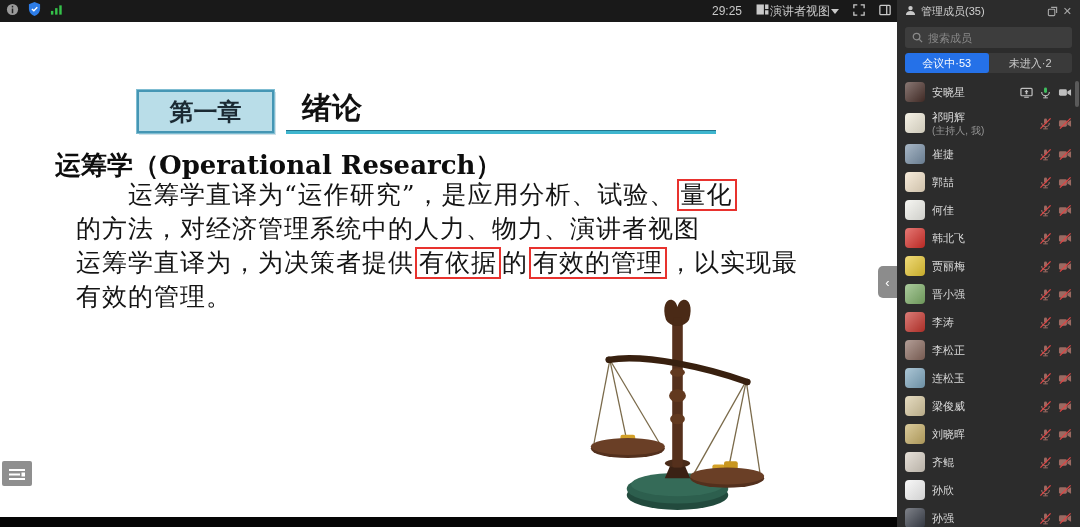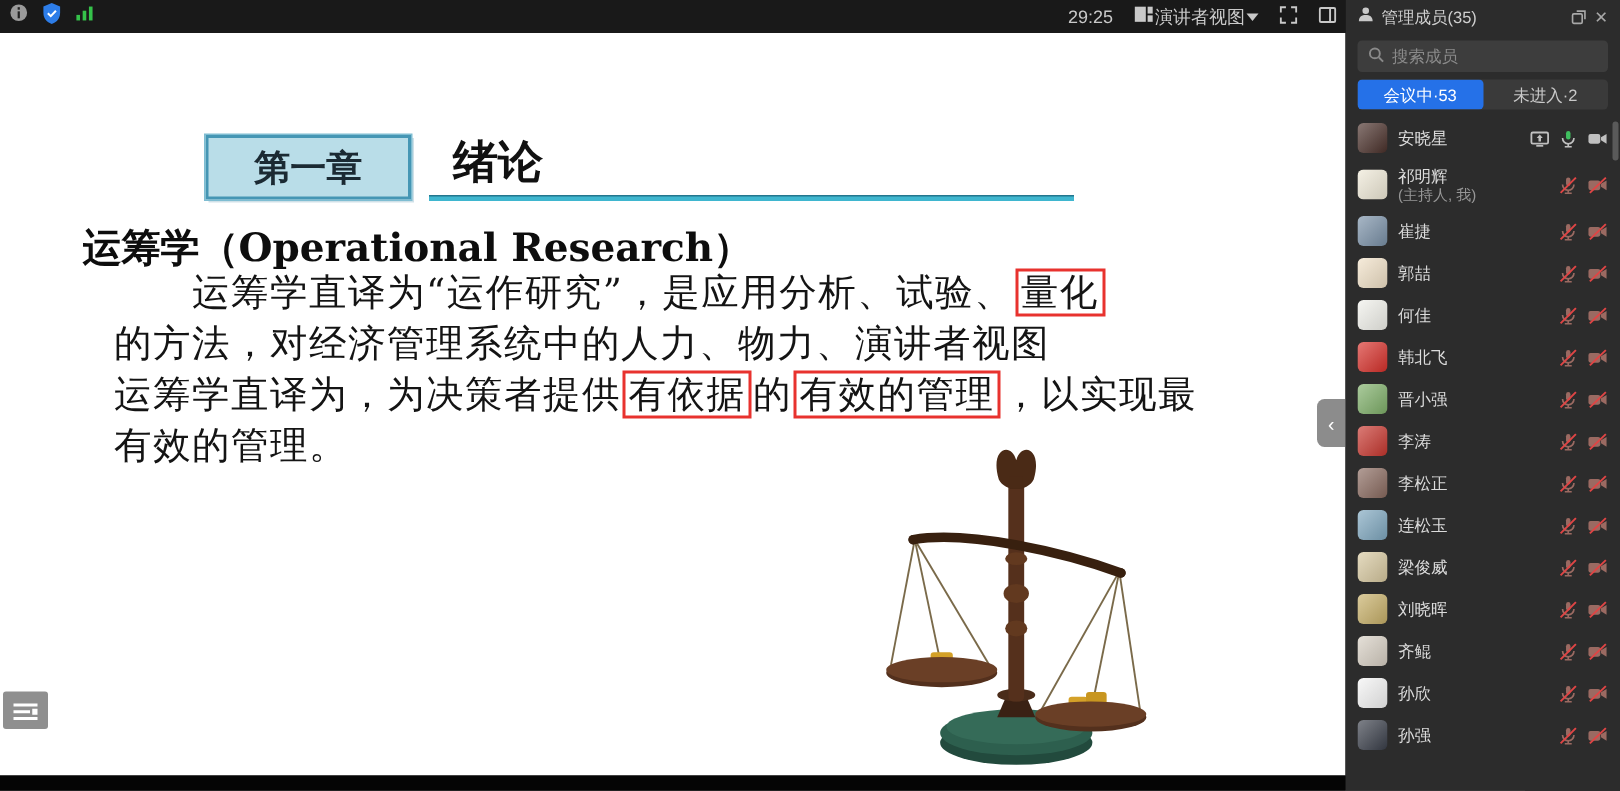--- a/index.html
+++ b/index.html
@@ -376,20 +376,48 @@
               <g fill="#9b6a62">
                 <rect x="1" y="3.5" width="8.5" height="7" rx="1.5"></rect>
                 <path d="M10 6 L14 3.5 V10.5 L10 8 Z"></path>
               </g>
               <line x1="2" y1="12.5" x2="13.5" y2="1.5" stroke="#e04545" stroke-width="1.4"></line>
             </svg>
           </span>
         </div>
       </div>
       <div class="prow">
+        <div class="avatar" style="background: linear-gradient(135deg, rgba(255, 255, 255, 0.35), rgba(0, 0, 0, 0.15)), rgb(232, 200, 50);"></div>
+        <div>
+          <div class="pname">贾丽梅</div>
+        </div>
+        <div class="picons">
+          <span style="display: flex;">
+            <svg width="13" height="13" viewBox="0 0 14 14">
+              <g fill="#9b6a62">
+                <rect x="5.4" y="1.5" width="3.2" height="6" rx="1.6"></rect>
+                <path d="M3.5 6.5 a3.5 3.5 0 0 0 7 0 h1.2 a4.7 4.7 0 0 1 -9.4 0 Z"></path>
+                <rect x="6.4" y="10.5" width="1.2" height="2"></rect>
+                <rect x="4.5" y="12.2" width="5" height="1.1"></rect>
+              </g>
+              <line x1="1.5" y1="12.5" x2="12.5" y2="1.5" stroke="#e04545" stroke-width="1.4"></line>
+            </svg>
+          </span>
+          <span style="display: flex;">
+            <svg width="14" height="13" viewBox="0 0 15 14">
+              <g fill="#9b6a62">
+                <rect x="1" y="3.5" width="8.5" height="7" rx="1.5"></rect>
+                <path d="M10 6 L14 3.5 V10.5 L10 8 Z"></path>
+              </g>
+              <line x1="2" y1="12.5" x2="13.5" y2="1.5" stroke="#e04545" stroke-width="1.4"></line>
+            </svg>
+          </span>
+        </div>
+      </div>
+      <div class="prow">
         <div class="avatar" style="background: linear-gradient(135deg, rgba(255, 255, 255, 0.35), rgba(0, 0, 0, 0.15)), rgb(127, 176, 105);"></div>
         <div>
           <div class="pname">晋小强</div>
         </div>
         <div class="picons">
           <span style="display: flex;">
             <svg width="13" height="13" viewBox="0 0 14 14">
               <g fill="#9b6a62">
                 <rect x="5.4" y="1.5" width="3.2" height="6" rx="1.6"></rect>
                 <path d="M3.5 6.5 a3.5 3.5 0 0 0 7 0 h1.2 a4.7 4.7 0 0 1 -9.4 0 Z"></path>

